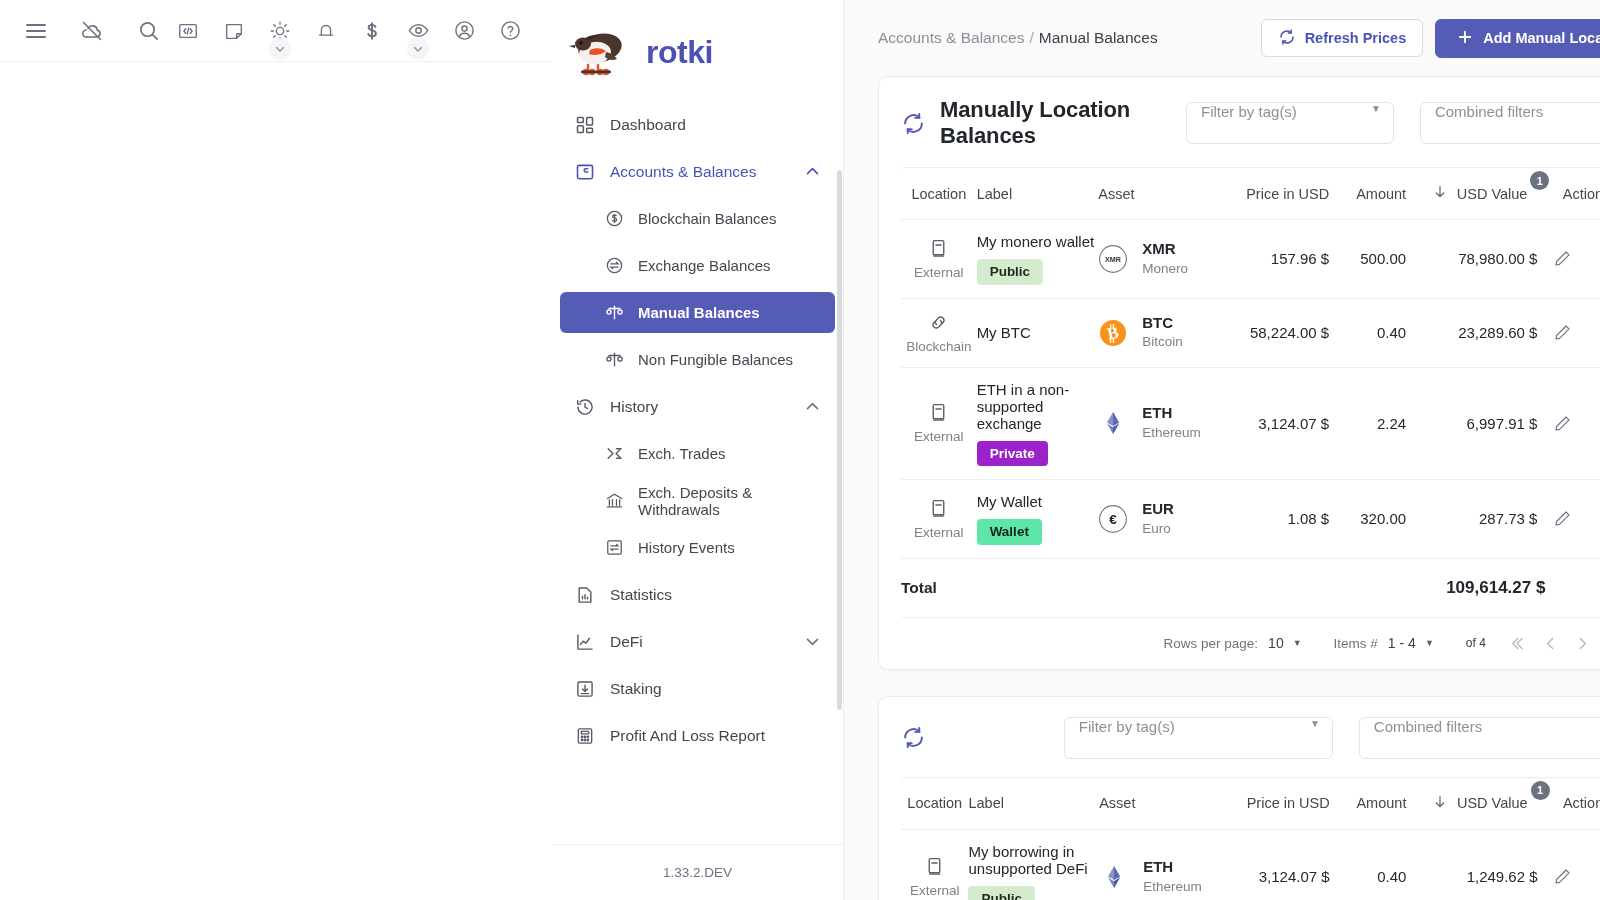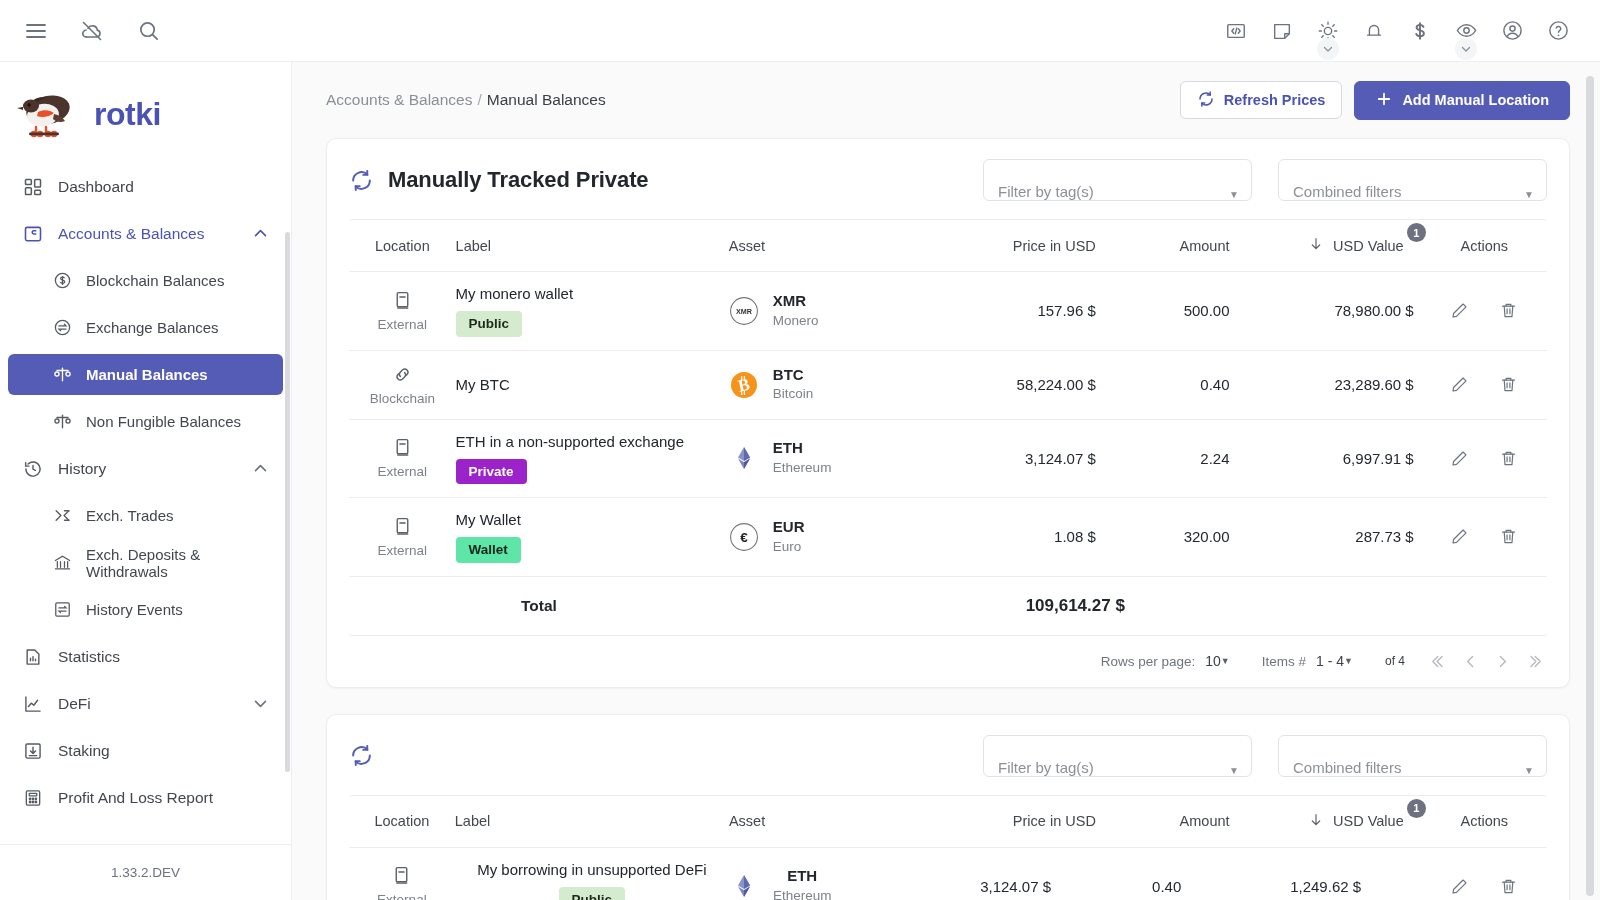--- a/index.html
+++ b/index.html
@@ -3,21 +3,21 @@
 <meta charset="utf-8">
 <style>
   * { box-sizing: border-box; margin: 0; padding: 0; }
   html, body {
     width: 1600px; height: 900px;
     font-family: "Liberation Sans", sans-serif;
     background: #ffffff;
     overflow: hidden;
     color: #1f2937;
   }
-  .app { position: relative; width: 1600px; height: 900px; display: flex; flex-direction: column; }
+  .app { position: relative; width: 1600px; height: 900px; display: flex; flex-direction: row; }
 
   
   .topbar {
     height: 62px; flex: 0 0 62px; display: flex; align-items: center;
     background: #fff; border-bottom: 1px solid #eceef1; position: relative; z-index: 30;
   }
   .topbar-left { display: flex; align-items: center; gap: 16px; padding-left: 16px; }
   .icon-btn {
     width: 40px; height: 40px; border-radius: 50%;
     display: flex; align-items: center; justify-content: center;
@@ -84,21 +84,21 @@
   
   .card {
     background: #fff; border: 1px solid #ececec; border-radius: 10px;
     box-shadow: 0 1px 2px rgba(17,24,39,0.04); margin-bottom: 26px;
   }
   .card-head { display: flex; align-items: center; padding: 20px 22px 18px 22px; gap: 14px; }
   .card-title { font-size: 22px; font-weight: 700; color: #22262d; letter-spacing: -0.1px; }
   .card-head-spacer { flex: 1 1 auto; }
   .select {
     width: 269px; height: 42px; border: 1px solid #e2e3e6; border-radius: 6px;
-    display: flex; align-items: flex-end; padding: 0 12px 0 14px; background: #fff;
+    display: flex; align-items: flex-start; padding: 0 12px 0 14px; background: #fff;
     color: #8c9097; font-size: 15px; cursor: pointer;
   }
   .select .sel-caret { margin-left: auto; color: #8a8f98; font-size: 10px; }
 
   
   .tbl-wrap { border-top: 1px solid #ededed; border-bottom: 1px solid #ededed; margin: 0 22px; border-radius: 4px; }
   table { width: 100%; border-collapse: collapse; }
   thead th {
     font-size: 14.5px; font-weight: 400; color: #43484f; padding: 16px 0; border-bottom: 1px solid #ededed;
     white-space: nowrap; vertical-align: middle;
@@ -116,21 +116,21 @@
 
   .usdhead { display: inline-flex; align-items: center; gap: 9px; position: relative; padding-right: 10px; }
   .sort-arrow { color: #5b6069; }
   .hbadge {
     position: absolute; right: -12px; top: -13px; width: 19px; height: 19px;
     border-radius: 50%; background: #6b7280; color: #fff; font-size: 11px; font-weight: 700;
     display: flex; align-items: center; justify-content: center;
   }
 
   tbody td { border-bottom: 1px solid #ededed; padding: 13px 0; font-size: 15px; color: #24282f; vertical-align: middle; }
-  tbody tr:last-child td { border-bottom: none; text-align: center; }
+  tbody tr:last-child td { border-bottom: none; }
   .loc-cell { text-align: center; }
   .loc-icon { color: #5b6069; display: flex; justify-content: center; margin-bottom: 4px; }
   .loc-text { font-size: 13.5px; color: #7d828a; }
   .label-main { font-size: 15px; color: #22262d; }
   .tag {
     display: inline-block; margin-top: 9px; padding: 5px 13px; border-radius: 4px;
     font-size: 13.5px; font-weight: 700; line-height: 1.15;
   }
   .asset-cell { display: flex; align-items: center; gap: 14px; }
   .asset-ico { width: 30px; height: 30px; flex: 0 0 30px; display: flex; align-items: center; justify-content: center; }
@@ -140,21 +140,21 @@
   .act-cell { text-align: center; }
   .act-inner { display: flex; align-items: center; justify-content: center; gap: 30px; color: #6b7280; }
   .act-btn { cursor: pointer; display: flex; align-items: center; justify-content: center; }
 
   .total-row td { border-bottom: 1px solid #ededed; padding: 19px 0; }
   .total-label { font-size: 15.5px; font-weight: 700; color: #22262d; padding-left: 0; }
   .total-val { font-size: 17px; font-weight: 700; color: #22262d; text-align: right; padding-right: 8px; }
 
   .pager { display: flex; align-items: center; justify-content: flex-end; gap: 0; padding: 17px 26px 17px 22px; font-size: 13.5px; color: #6f747c; }
   .pg-label { margin-right: 10px; }
-  .pg-select { display: inline-flex; align-items: center; gap: 0; color: #3b4048; font-size: 14px; cursor: pointer; margin-right: 32px; }
+  .pg-select { display: inline-flex; align-items: center; gap: 9px; color: #3b4048; font-size: 14px; cursor: pointer; margin-right: 32px; }
   .pg-select .tri { color: #5b6069; font-size: 9px; }
   .pg-of { margin-right: 24px; color: #3b4048; font-size: 12px; }
   .pg-arrows { display: flex; align-items: center; gap: 14px; color: #b4b8bf; }
   .pg-arrows .pa { cursor: pointer; display: flex; align-items: center; justify-content: center; width: 18px; }
 
   
   .main-scrollbar { position: absolute; right: 6px; top: 14px; width: 8px; height: 820px; background: #d8dade; border-radius: 5px; }
 </style>
 </head>
 <body>
@@ -484,21 +484,21 @@
 
         <div class="card">
           <div class="card-head">
             <span style="color:#545cb5;display:flex">
               <svg width="25" height="25" viewBox="0 0 24 24" fill="none" stroke="currentColor" stroke-width="1.9" stroke-linecap="round">
                   <path d="M20 12a8 8 0 0 1-13.7 5.6"></path>
                   <path d="M4 12a8 8 0 0 1 13.7-5.6"></path>
                   <path d="M17.5 2.8v3.8h-3.8M6.5 21.2v-3.8h3.8"></path>
                 </svg>
             </span>
-            <span class="card-title">Manually Tracked Private</span>
+            <span class="card-title">Manually Location Balances</span>
             <span class="card-head-spacer"></span>
             <div class="select">
               <span>Filter by tag(s)</span>
               <span class="sel-caret">▼</span>
             </div>
             <div class="select" style="margin-left:12px">
               <span>Combined filters</span>
               <span class="sel-caret">▼</span>
             </div>
           </div>

